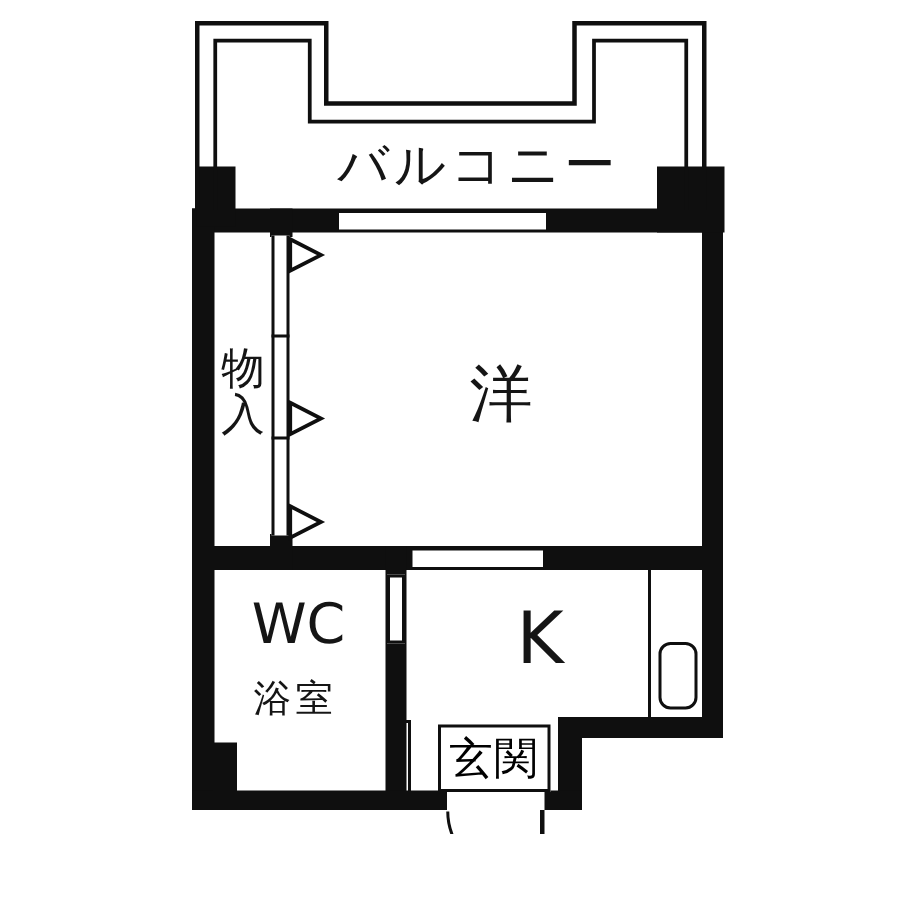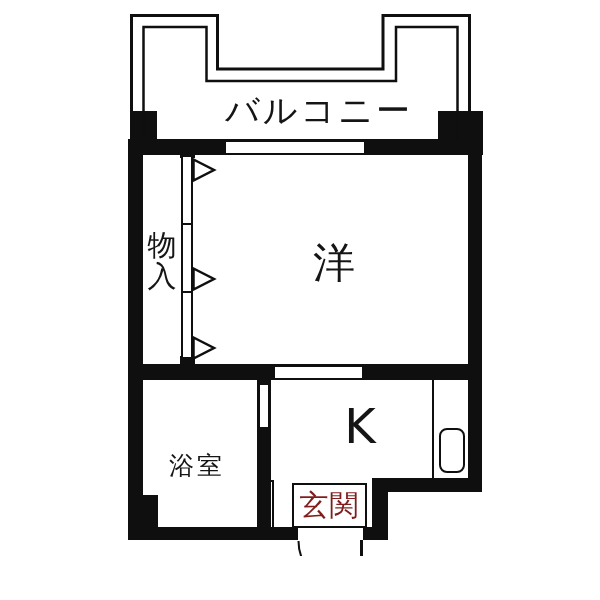--- a/index.html
+++ b/index.html
@@ -59,21 +59,21 @@
   .divider-1{top:66px;}
   .divider-2{top:134px;}
   
   .t-balcony{left:319px;top:111px;font-size:34px;letter-spacing:3px;}
   .t-yo     {left:334px;top:263px;font-size:42px;}
   .t-storage{left:162px;top:261px;font-size:29px;line-height:31px;}
   .t-storage span{display:block;}
   .t-wc     {left:199px;top:417px;font-size:37px;}
   .t-bath   {left:197px;top:466px;font-size:25px;letter-spacing:3px;}
   .t-k      {left:360px;top:426px;font-size:48px;}
-  .t-genkan {font-size:29px;letter-spacing:1px;color:#7f1d1d;}
+  .t-genkan {font-size:29px;letter-spacing:1px;color:#000000;}
 </style>
 </head>
 <body>
 
 <div id="canvas">
 
   <div class="wall w-top"></div>
   <div class="wall w-left"></div>
   <div class="wall w-right"></div>
   <div class="wall w-mid"></div>
@@ -112,20 +112,21 @@
     <path d="M 298.5 541 A 62 51 0 0 0 360.5 592" fill="none" stroke="#0f0f0f" stroke-width="2"></path>
     <line x1="361.5" y1="540" x2="361.5" y2="592" stroke="#0f0f0f" stroke-width="3"></line>
   </svg>
 
   <div class="label t-balcony">バルコニー</div>
   <div class="label t-yo">洋</div>
   <div class="label t-storage">
     <span>物</span>
     <span>入</span>
   </div>
+  <div class="label t-wc">WC</div>
   <div class="label t-bath">浴室</div>
   <div class="label t-k">K</div>
 
   <div class="genkan-box">
     <span class="t-genkan">玄関</span>
   </div>
 
 </div>
 
 </body></html>

